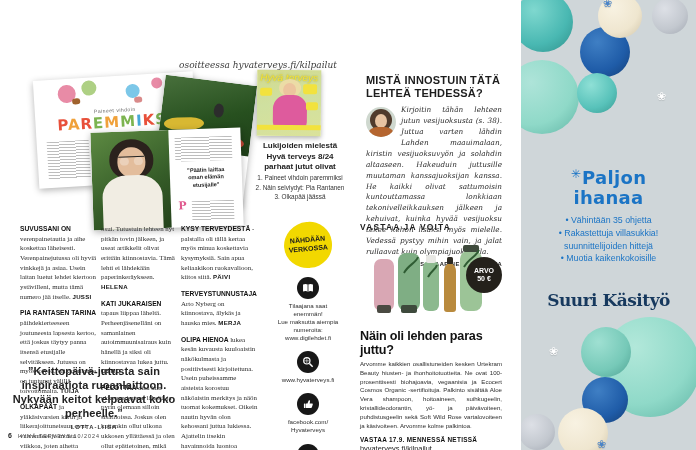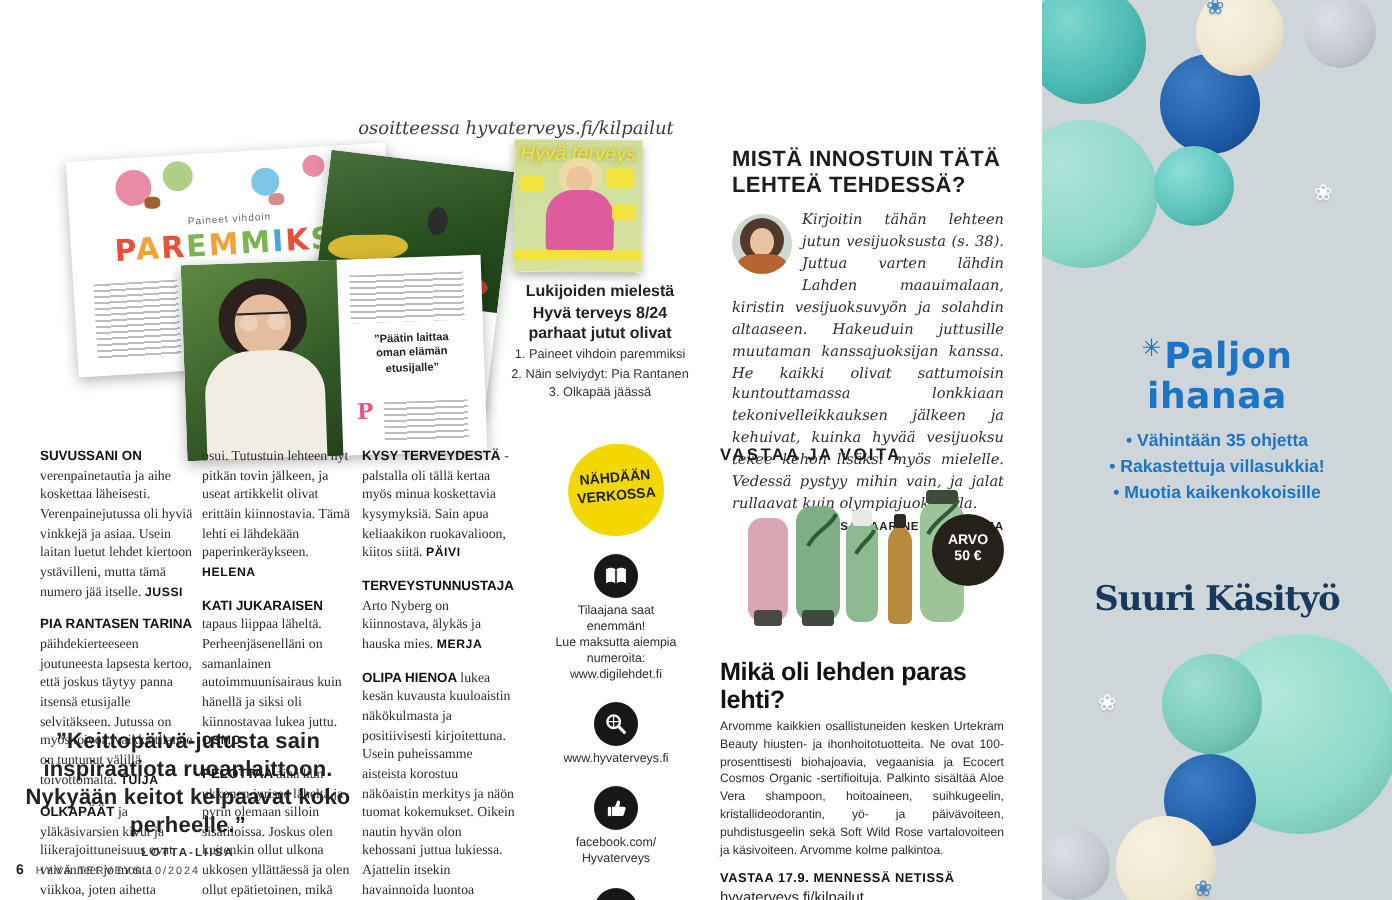--- a/index.html
+++ b/index.html
@@ -99,21 +99,21 @@
   .f-issue{font-size:5.4px;letter-spacing:1px;color:#444;}
 
   
   .ad{left:521px;top:0;width:175px;height:450px;background:#cfd6d9;overflow:hidden;}
   .yarn{position:absolute;border-radius:50%;}
   .flower{position:absolute;font-size:11px;color:#fff;text-shadow:0 1px 1px rgba(0,0,0,.15);}
   .flower.blue{color:#4a84c8;}
   .ad-headline{position:absolute;left:0;top:136px;width:100%;text-align:center;font-weight:bold;font-size:18px;line-height:1.1;letter-spacing:.3px;color:#1b74c5;font-family:"DejaVu Sans",sans-serif;margin-top:32px;}
   .ad-mark{font-size:12px;vertical-align:6px;margin-right:1px;}
   .ad-bullets{position:absolute;left:6px;top:214px;width:163px;text-align:center;}
-  .ad-bullet{font-weight:bold;font-size:8.8px;line-height:1.45;color:#1b74c5;}
+  .ad-bullet{font-weight:normal;font-size:8.8px;line-height:1.45;color:#1b74c5;}
   .ad-bullet::before{content:"• ";}
   .ad-bullet.cont::before{content:"";}
   .ad-logo{position:absolute;left:0;top:290px;width:100%;text-align:center;font-family:"DejaVu Serif",serif;font-weight:bold;font-size:17px;letter-spacing:-.5px;color:#17395e;}
   .tx{background-image:repeating-linear-gradient(45deg,rgba(255,255,255,.28) 0 1.5px,rgba(0,0,0,0) 1.5px 5px);}
 </style>
 </head>
 <body>
 
 <div class="canvas">
 
@@ -279,21 +279,21 @@
         <rect x="66" y="18" width="10" height="8" rx="2" fill="#e8e8e4"></rect>
         <path d="M84 34c0-5 4-8 6-8s6 3 6 8v38a3 3 0 0 1-3 3h-6a3 3 0 0 1-3-3z" fill="#b98a3d"></path>
         <rect x="87" y="20" width="6" height="7" rx="1.5" fill="#2e2a22"></rect>
         <rect x="100" y="14" width="22" height="60" rx="8" fill="#9cc497"></rect>
         <rect x="103" y="8" width="16" height="7" rx="2" fill="#3e4a3c"></rect>
         <path d="M44 36c4-8 12-10 14-16M68 40c3-6 8-8 9-12M104 30c5-9 13-11 15-17" stroke="#2f5c33" stroke-width="2" fill="none"></path>
       </svg>
       <div class="badge-prize">ARVO
 50 €</div>
     </div>
-    <div class="con-heading">Mikä oli lehden paras lehti?</div>
+    <div class="con-heading">Näin oli lehden paras juttu?</div>
     <div class="con-body">Arvomme kaikkien osallistuneiden kesken Urtekram Beauty hiusten- ja ihonhoitotuotteita. Ne ovat 100-prosenttisesti biohajoavia, vegaanisia ja Ecocert Cosmos Organic -sertifioituja. Palkinto sisältää Aloe Vera shampoon, hoitoaineen, suihkugeelin, kristallideodorantin, yö- ja päivävoiteen, puhdistusgeelin sekä Soft Wild Rose vartalovoiteen ja käsivoiteen. Arvomme kolme palkintoa.</div>
     <div class="con-deadline">VASTAA 17.9. MENNESSÄ NETISSÄ</div>
     <div class="con-url">hyvaterveys.fi/kilpailut.</div>
 
   </div>
 
   <div class="abs footer">
     <span class="f-num">6</span>
     <span class="f-issue">HYVÄ TERVEYS 10/2024</span>
   </div>
@@ -310,20 +310,21 @@
     <div class="flower" style="left:136px;top:90px;">❀</div>
 
     <div class="ad-headline">
       <span class="ad-mark">✳</span><span>Paljon</span><br>
       <span>ihanaa</span><br>
     </div>
 
     <div class="ad-bullets">
       <div class="ad-bullet">Vähintään 35 ohjetta</div>
       <div class="ad-bullet">Rakastettuja villasukkia!</div>
+      <div class="ad-bullet cont">suunnittelijoiden hittejä</div>
       <div class="ad-bullet">Muotia kaikenkokoisille</div>
     </div>
 
     <div class="ad-logo">Suuri Käsityö</div>
 
     <div class="yarn tx" style="left:79px;top:317px;width:100px;height:100px;background:radial-gradient(circle at 35% 30%,#b2e8da,#8fd9c8 60%,#5fb4a4);"></div>
     <div class="yarn tx" style="left:60px;top:327px;width:50px;height:50px;background:radial-gradient(circle at 35% 30%,#9fe0d2,#76c9b8 60%,#4da192);"></div>
     <div class="yarn tx" style="left:61px;top:377px;width:46px;height:46px;background:radial-gradient(circle at 35% 30%,#3f7fc4,#1f5ca8 60%,#153f77);"></div>
     <div class="yarn tx" style="left:37px;top:408px;width:50px;height:50px;background:radial-gradient(circle at 35% 30%,#f8f2e2,#efe6cf 60%,#cfc3a6);"></div>
     <div class="yarn tx" style="left:-2px;top:414px;width:36px;height:36px;background:radial-gradient(circle at 35% 30%,#dde0e6,#c3c8cf 60%,#a2a8b2);"></div>

